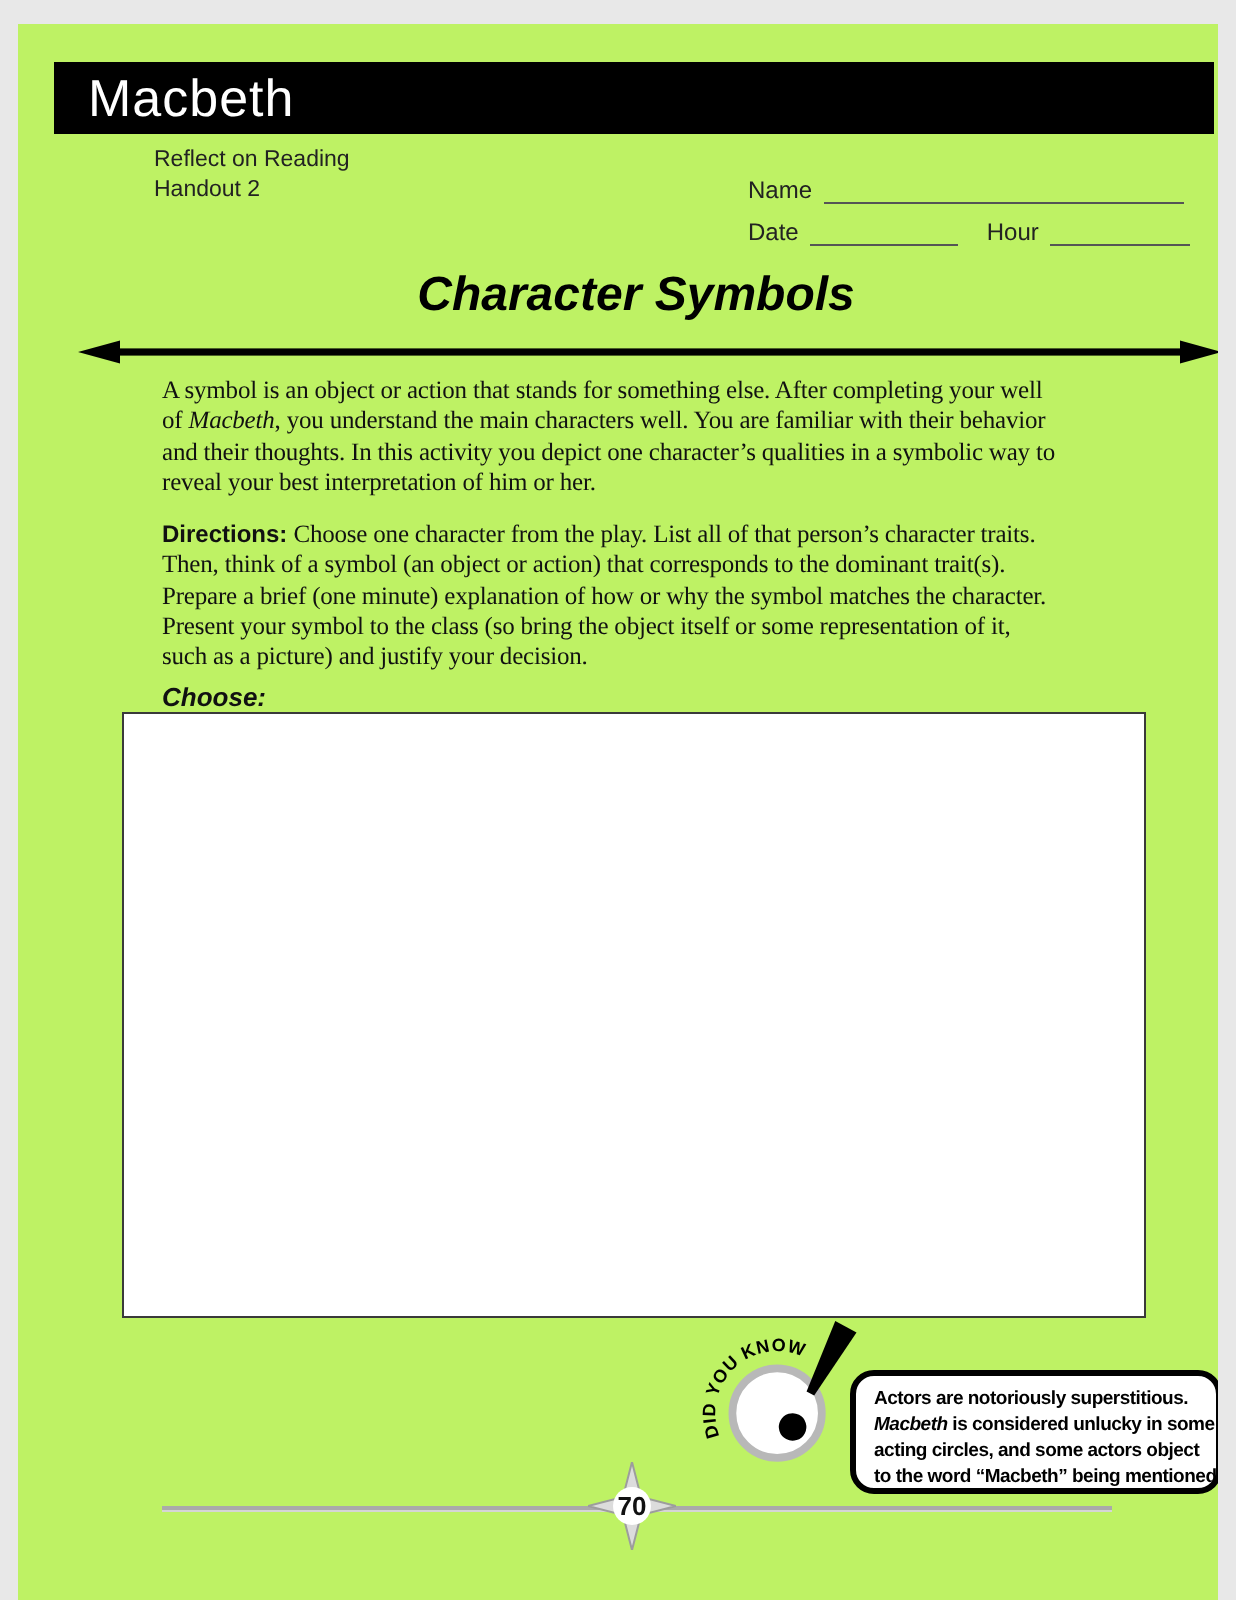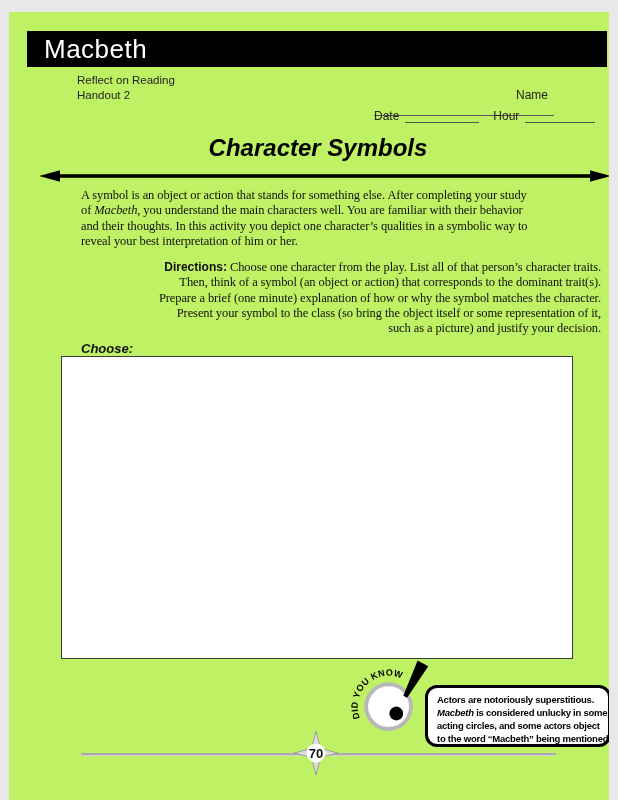--- a/index.html
+++ b/index.html
@@ -67,47 +67,47 @@
 
   <div class="header-bar">
     <span>Macbeth</span>
   </div>
 
   <div class="handout-info">
     <div>Reflect on Reading</div>
     <div>Handout 2</div>
   </div>
 
-  <div class="field-row" style="left:365px; top:76px;flex-direction:column;">
+  <div class="field-row" style="left:365px; top:76px;">
     <span class="lbl">Name</span>
     <span class="wline" style="width:180px;"></span>
   </div>
   <div class="field-row" style="left:365px; top:97px;">
     <span class="lbl">Date</span>
     <span class="wline" style="width:74px;"></span>
     <span class="lbl" style="margin-left:14px;">Hour</span>
     <span class="wline" style="width:70px;"></span>
   </div>
 
   <div class="main-title">Character Symbols</div>
 
   <svg class="arrow-rule" width="572" height="14" viewBox="0 0 572 14">
     <polygon points="0,7 21,1.2 21,12.8" fill="#000"></polygon>
     <rect x="19" y="5.2" width="534" height="3.6" fill="#000"></rect>
     <polygon points="572,7 551,1.2 551,12.8" fill="#000"></polygon>
   </svg>
 
   <div class="body-text" style="top:176px;">
-    <div>A symbol is an object or action that stands for something else. After completing your study</div>
+    <div>A symbol is an object or action that stands for something else. After completing your well</div>
     <div><span>of </span><span class="ital">Macbeth</span><span>, you understand the main characters well. You are familiar with their behavior</span></div>
     <div>and their thoughts. In this activity you depict one character’s qualities in a symbolic way to</div>
     <div>reveal your best interpretation of him or her.</div>
   </div>
 
-  <div class="body-text" style="top:248px;text-align:right;">
+  <div class="body-text" style="top:248px;">
     <div><span class="dir-lead">Directions:</span><span> Choose one character from the play. List all of that person’s character traits.</span></div>
     <div>Then, think of a symbol (an object or action) that corresponds to the dominant trait(s).</div>
     <div>Prepare a brief (one minute) explanation of how or why the symbol matches the character.</div>
     <div>Present your symbol to the class (so bring the object itself or some representation of it,</div>
     <div>such as a picture) and justify your decision.</div>
   </div>
 
   <div class="notes-label">Choose:</div>
   <div class="notes-box"></div>
 

